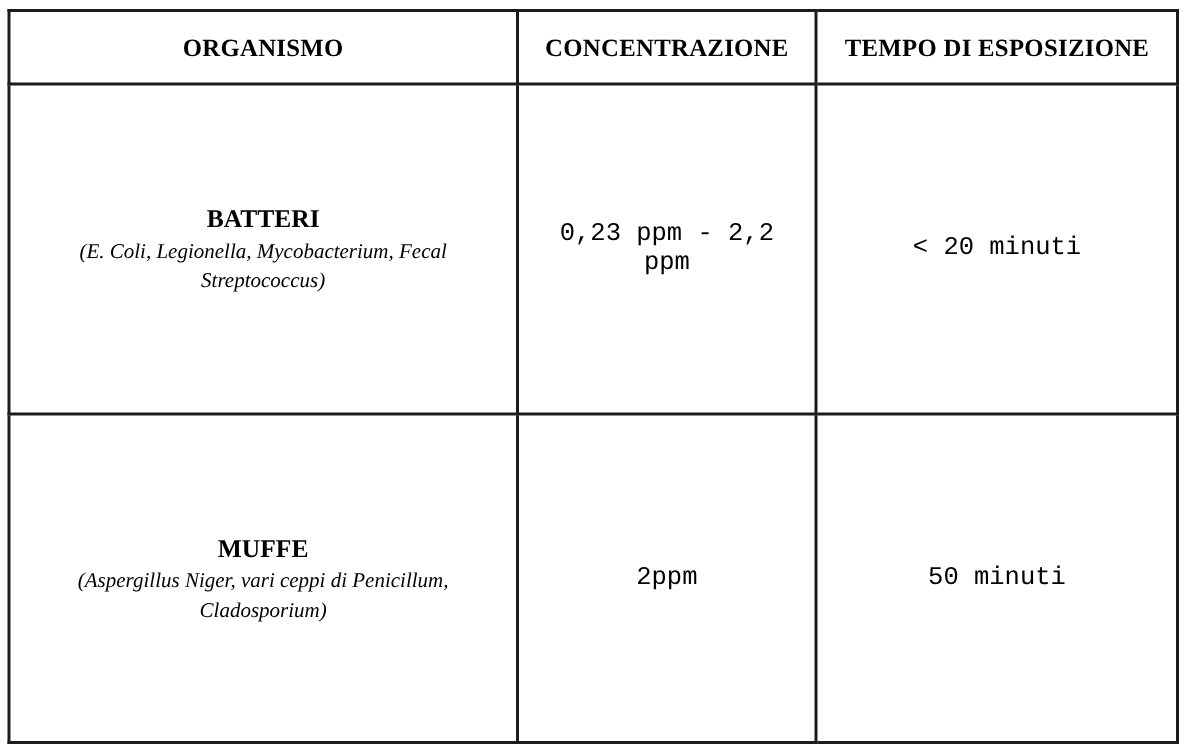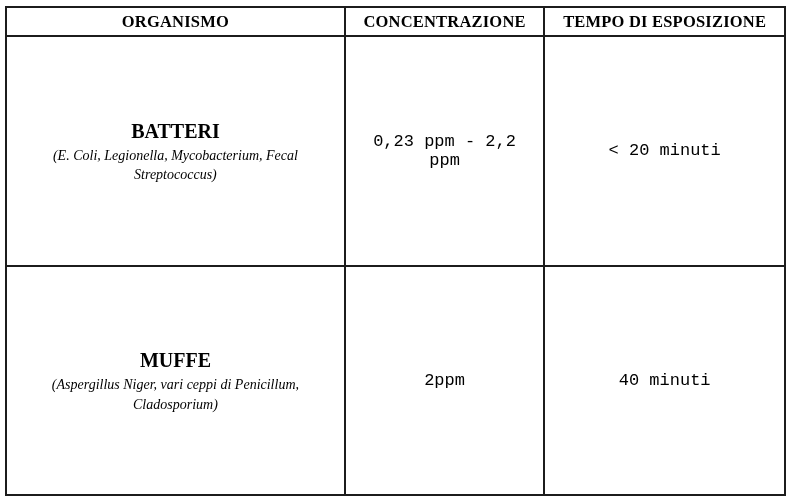--- a/index.html
+++ b/index.html
@@ -30,34 +30,34 @@
   }
   .data-table th,
   .data-table td {
     border: 2px solid #1c1c1c;
     text-align: center;
     vertical-align: middle;
     padding: 3px 10px;
     overflow: hidden;
   }
   .data-table thead tr {
-    height: 29px;
+    height: 49px;
   }
   .data-table th {
     font-size: 16.5px;
     font-weight: bold;
     letter-spacing: 0.2px;
     white-space: nowrap;
   }
   .col-organism { width: 43.5%; }
   .col-concentration { width: 25.6%; }
   .col-exposure { width: 30.9%; }
   .org-name {
     font-weight: bold;
-    font-size: 20px;
+    font-size: 17px;
     line-height: 1.4;
     margin-bottom: 1px;
   }
   .org-species {
     font-style: italic;
     font-size: 14px;
     line-height: 1.38;
     white-space: nowrap;
   }
   td.value-cell {
@@ -92,17 +92,17 @@
         <td class="value-cell">0,23 ppm - 2,2 ppm</td>
         <td class="value-cell">&lt; 20 minuti</td>
       </tr>
       <tr>
         <td>
           <div class="org-name">MUFFE</div>
           <div class="org-species">(Aspergillus Niger, vari ceppi di Penicillum,</div>
           <div class="org-species">Cladosporium)</div>
         </td>
         <td class="value-cell">2ppm</td>
-        <td class="value-cell">40 minuti</td>
+        <td class="value-cell">50 minuti</td>
       </tr>
     </tbody>
   </table>
 </div>
 
 </body></html>

